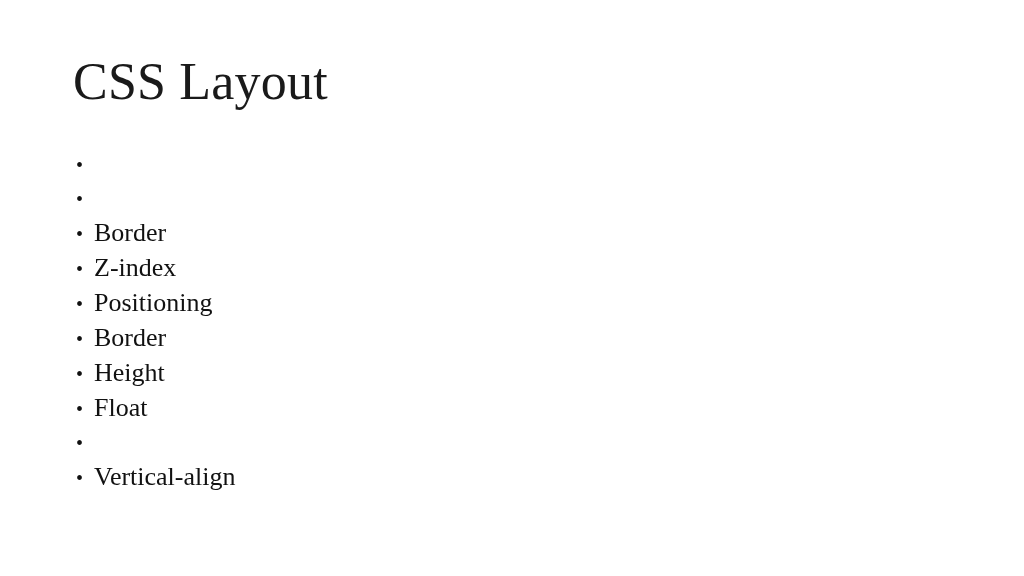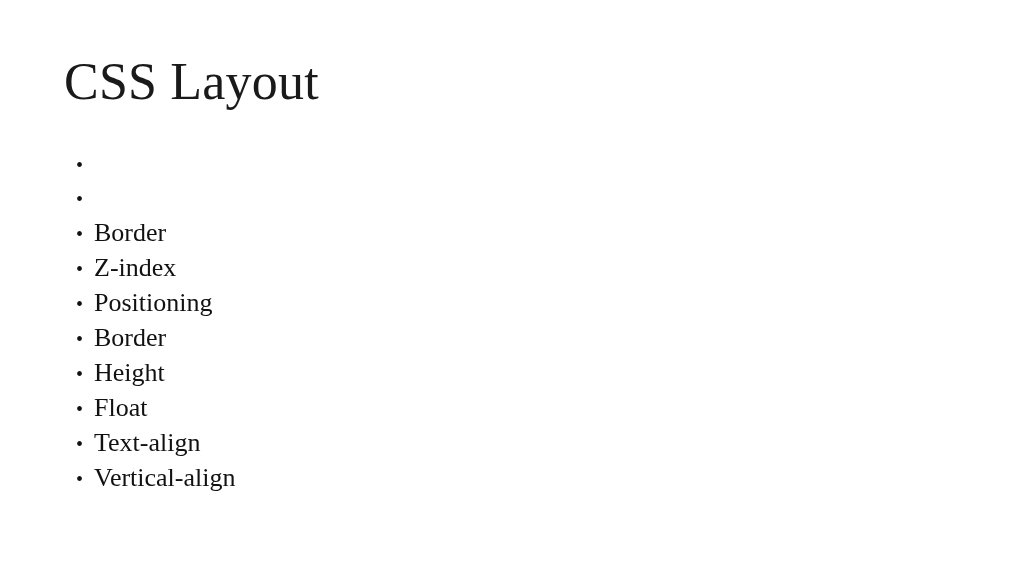--- a/index.html
+++ b/index.html
@@ -15,21 +15,21 @@
   }
   .slide {
     position: relative;
     width: 1024px;
     height: 576px;
     background: #ffffff;
     box-sizing: border-box;
   }
   .slide-title {
     position: absolute;
-    left: 64px;
+    left: 73px;
     top: 54px;
     font-size: 52px;
     line-height: 1.08;
     color: #1a1a1a;
     font-weight: normal;
     margin: 0;
     letter-spacing: 0.2px;
     white-space: nowrap;
   }
   .bullet-list {
@@ -103,21 +103,20 @@
       <span class="bullet-text">Height</span>
     </li>
 
     <li class="bullet-item">
       <span class="bullet-marker">•</span>
       <span class="bullet-text">Float</span>
     </li>
 
     <li class="bullet-item">
       <span class="bullet-marker">•</span>
-      <span class="bullet-text">Text-align</span>
     </li>
 
     <li class="bullet-item">
       <span class="bullet-marker">•</span>
       <span class="bullet-text">Vertical-align</span>
     </li>
 
   </ul>
 
 </div>

